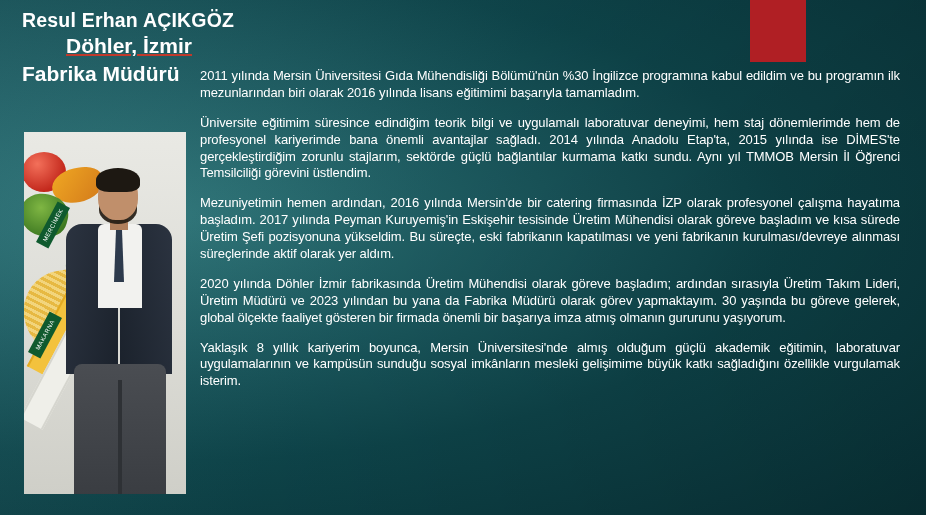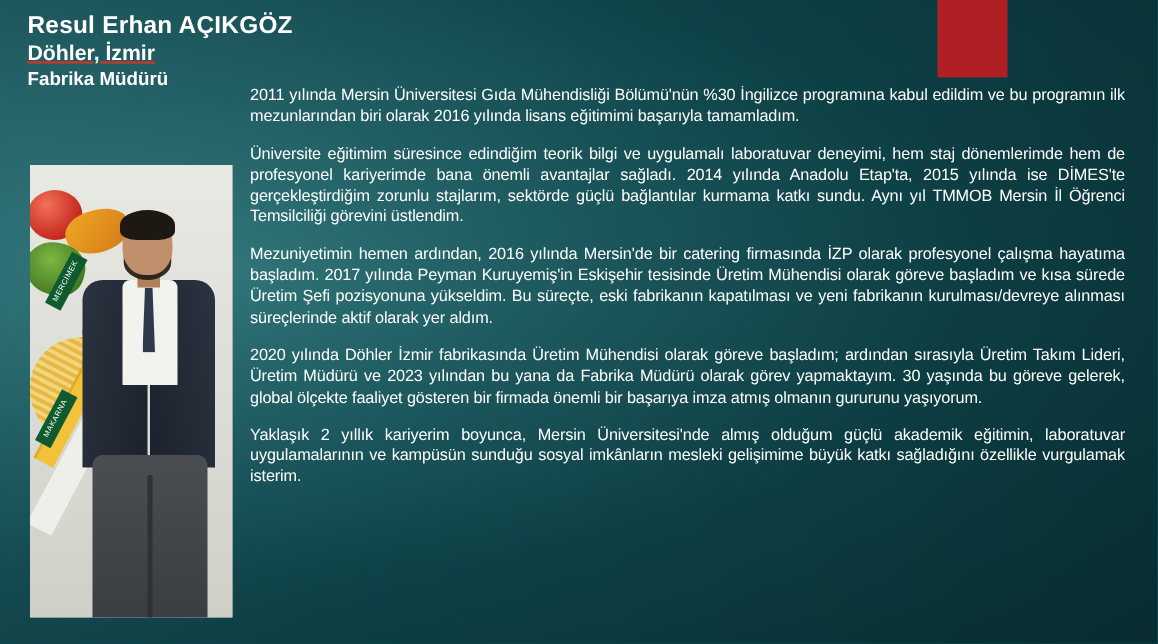--- a/index.html
+++ b/index.html
@@ -49,32 +49,33 @@
     color: #ffffff;
   }
   .header .name {
     font-size: 19.5px;
     font-weight: bold;
     letter-spacing: 0.2px;
     line-height: 1.25;
     white-space: nowrap;
   }
   .header .company {
-    font-size: 17px;
+    font-size: 21px;
     font-weight: bold;
     line-height: 1.3;
     white-space: nowrap;
+    margin-left: 44px;
   }
   .header .company .underline-red {
     text-decoration: underline;
     text-decoration-color: #c0392b;
     text-decoration-thickness: 1.5px;
   }
   .header .role {
-    font-size: 15px;
+    font-size: 21px;
     font-weight: bold;
     line-height: 1.3;
     white-space: nowrap;
   }
 
   
   .photo-frame {
     position: absolute;
     left: 24px;
     top: 132px;
@@ -348,16 +349,16 @@
       <div class="pants"></div>
       <div class="leg-split"></div>
     </div>
   </div>
 
   <div class="text-col">
     <p class="para">2011 yılında Mersin Üniversitesi Gıda Mühendisliği Bölümü'nün %30 İngilizce programına kabul edildim ve bu programın ilk mezunlarından biri olarak 2016 yılında lisans eğitimimi başarıyla tamamladım.</p>
     <p class="para">Üniversite eğitimim süresince edindiğim teorik bilgi ve uygulamalı laboratuvar deneyimi, hem staj dönemlerimde hem de profesyonel kariyerimde bana önemli avantajlar sağladı. 2014 yılında Anadolu Etap'ta, 2015 yılında ise DİMES'te gerçekleştirdiğim zorunlu stajlarım, sektörde güçlü bağlantılar kurmama katkı sundu. Aynı yıl TMMOB Mersin İl Öğrenci Temsilciliği görevini üstlendim.</p>
     <p class="para">Mezuniyetimin hemen ardından, 2016 yılında Mersin'de bir catering firmasında İZP olarak profesyonel çalışma hayatıma başladım. 2017 yılında Peyman Kuruyemiş'in Eskişehir tesisinde Üretim Mühendisi olarak göreve başladım ve kısa sürede Üretim Şefi pozisyonuna yükseldim. Bu süreçte, eski fabrikanın kapatılması ve yeni fabrikanın kurulması/devreye alınması süreçlerinde aktif olarak yer aldım.</p>
     <p class="para">2020 yılında Döhler İzmir fabrikasında Üretim Mühendisi olarak göreve başladım; ardından sırasıyla Üretim Takım Lideri, Üretim Müdürü ve 2023 yılından bu yana da Fabrika Müdürü olarak görev yapmaktayım. 30 yaşında bu göreve gelerek, global ölçekte faaliyet gösteren bir firmada önemli bir başarıya imza atmış olmanın gururunu yaşıyorum.</p>
-    <p class="para">Yaklaşık 2 yıllık kariyerim boyunca, Mersin Üniversitesi'nde almış olduğum güçlü akademik eğitimin, laboratuvar uygulamalarının ve kampüsün sunduğu sosyal imkânların mesleki gelişimime büyük katkı sağladığını özellikle vurgulamak isterim.</p>
+    <p class="para">Yaklaşık 8 yıllık kariyerim boyunca, Mersin Üniversitesi'nde almış olduğum güçlü akademik eğitimin, laboratuvar uygulamalarının ve kampüsün sunduğu sosyal imkânların mesleki gelişimime büyük katkı sağladığını özellikle vurgulamak isterim.</p>
   </div>
 
 </div>
 
 </body></html>

